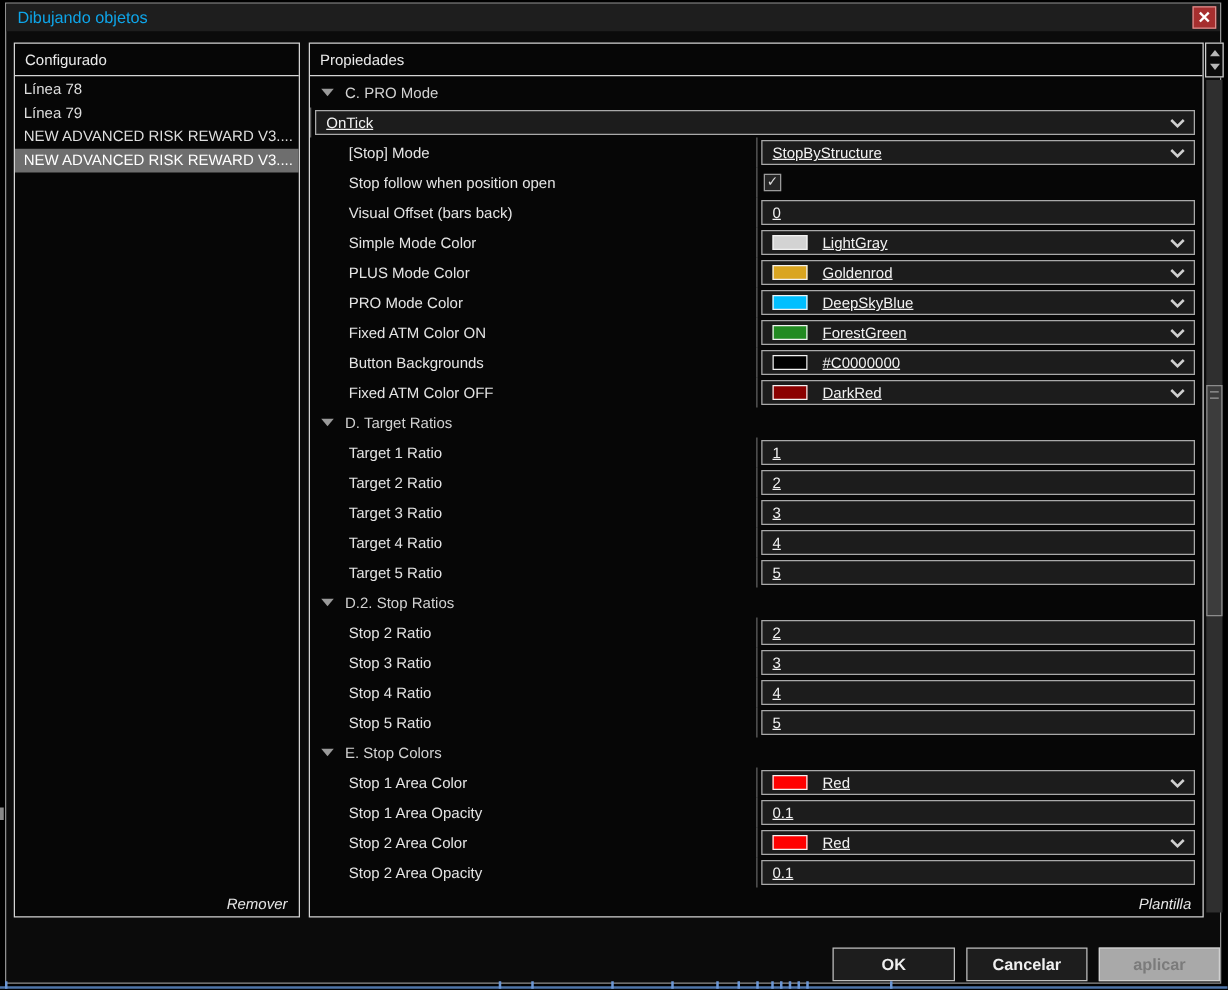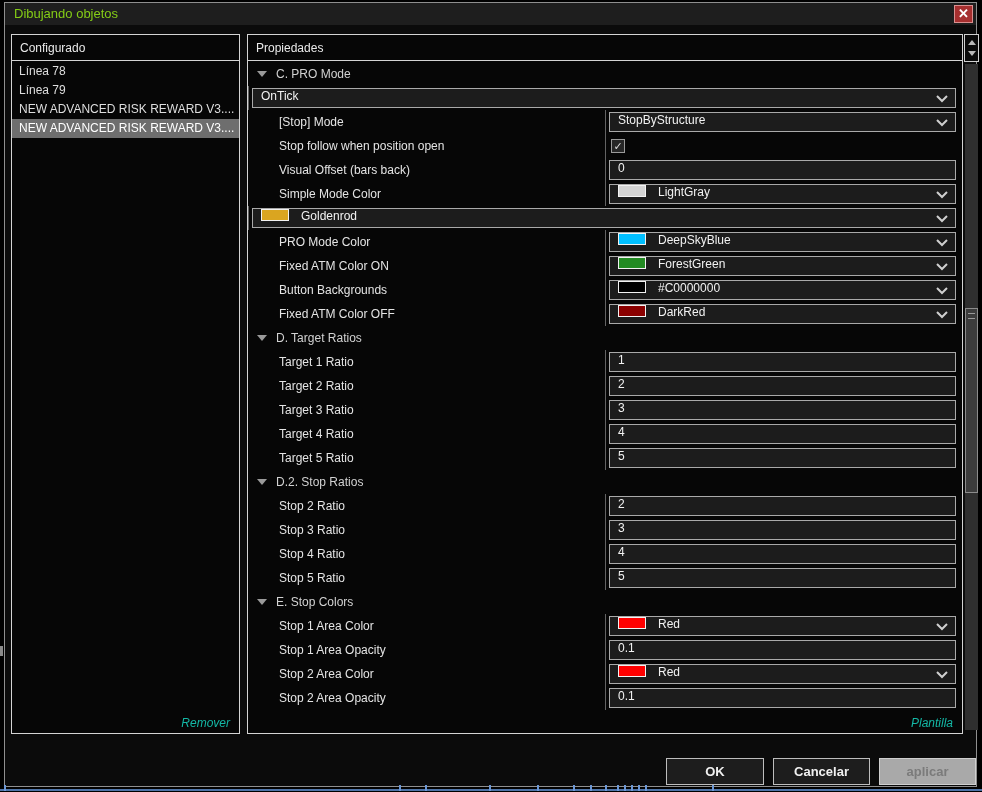--- a/index.html
+++ b/index.html
@@ -6,63 +6,63 @@
   body{
     width:982px;height:792px;position:relative;overflow:hidden;
     background:#000;font-family:"Liberation Sans",sans-serif;
     -webkit-font-smoothing:antialiased;
   }
   .dialog{
     position:absolute;left:4px;top:2px;width:973px;height:785px;
     background:#0b0b0b;border:1px solid #8f8f8f;box-sizing:border-box;
   }
   .titlebar{position:absolute;left:0;top:0;right:0;height:22px;background:#1e1e1e;}
-  .title{position:absolute;left:9px;top:3px;font-size:13px;color:#84cc16;}
+  .title{position:absolute;left:9px;top:3px;font-size:13px;color:#0ea5e9;}
   .close-btn{
     position:absolute;right:3px;top:2px;width:19px;height:18px;box-sizing:border-box;
     background:#a62f2f;border:1px solid #d98f8f;color:#fff;font-weight:bold;
     font-size:13px;line-height:15px;text-align:center;cursor:default;
   }
   .panel{position:absolute;background:#060606;border:1px solid #d4d4d4;box-sizing:border-box;}
   #left-panel{left:6px;top:31px;width:229px;height:700px;}
   #right-panel{left:242px;top:31px;width:716px;height:700px;}
   .panel-header{
     height:26px;line-height:26px;padding-left:8px;font-size:12px;color:#eaeaea;
     border-bottom:1px solid #d4d4d4;box-sizing:border-box;white-space:nowrap;
   }
   
   #config-list{position:absolute;top:27px;left:0;right:0;}
   .cfg-item{
     height:19px;line-height:19px;padding-left:7px;font-size:12px;color:#dedede;
     white-space:nowrap;overflow:hidden;
   }
   .cfg-item.selected{background:#6e6e6e;color:#ffffff;}
   .panel-footer{
-    position:absolute;right:9px;bottom:3px;font-style:italic;font-size:12px;color:#14b8a6;margin-left:34px;
+    position:absolute;right:9px;bottom:3px;font-style:italic;font-size:12px;color:#e5e5e5;margin-left:34px;
   }
   
   #prop-grid{position:absolute;top:27px;left:0;right:0;}
   .row{height:24px;display:flex;align-items:stretch;}
   .labelcell{
     width:357px;box-sizing:border-box;font-size:12px;color:#e4e4e4;
     display:flex;align-items:center;padding-left:31px;white-space:nowrap;overflow:hidden;
   }
   .row.section .labelcell{padding-left:9px;gap:9px;font-weight:normal;color:#d2d2d2;}
   .arrow-down{
     width:0;height:0;border-left:5px solid transparent;border-right:5px solid transparent;
     border-top:6px solid #9a9a9a;display:inline-block;flex:none;
   }
   .valuecell{
     flex:1;border-left:1px solid #636363;display:flex;align-items:center;
     padding:0 6px 0 3px;box-sizing:border-box;
   }
   .control{
     height:20px;box-sizing:border-box;border:1px solid #a9a9a9;background:#1c1c1c;
-    color:#f2f2f2;font-size:12px;display:flex;flex:1;
-    padding:0 22px 0 8px;position:relative;white-space:nowrap;
+    color:#f2f2f2;font-size:12px;display:flex;align-items:center;flex:1;
+    padding:0 22px 0 8px;position:relative;white-space:nowrap;text-decoration:underline;
   }
   .control.textbox{padding-right:8px;}
   .chev{position:absolute;right:7px;top:6px;}
   .swatch{width:28px;height:12px;border:1px solid #f2f2f2;box-sizing:border-box;
     margin-right:12px;flex:none;}
   .checkbox{
     width:14px;height:14px;box-sizing:border-box;border:1px solid #9a9a9a;background:#262626;
     color:#dcdcdc;font-size:11px;line-height:12px;text-align:center;margin-left:2px;flex:none;
   }
   
@@ -166,20 +166,21 @@
             <div class="control dropdown">
               <span class="swatch" style="background: rgb(211, 211, 211);"></span>
               <span>LightGray</span>
               <svg class="chev" width="12" height="8" viewBox="0 0 12 8">
                 <polyline points="1,1 6,6 11,1" stroke="#cfcfcf" stroke-width="2" fill="none"></polyline>
               </svg>
             </div>
           </div>
         </div>
         <div class="row">
+          <div class="labelcell">PLUS Mode Color</div>
           <div class="valuecell">
             <div class="control dropdown">
               <span class="swatch" style="background: rgb(218, 165, 32);"></span>
               <span>Goldenrod</span>
               <svg class="chev" width="12" height="8" viewBox="0 0 12 8">
                 <polyline points="1,1 6,6 11,1" stroke="#cfcfcf" stroke-width="2" fill="none"></polyline>
               </svg>
             </div>
           </div>
         </div>

